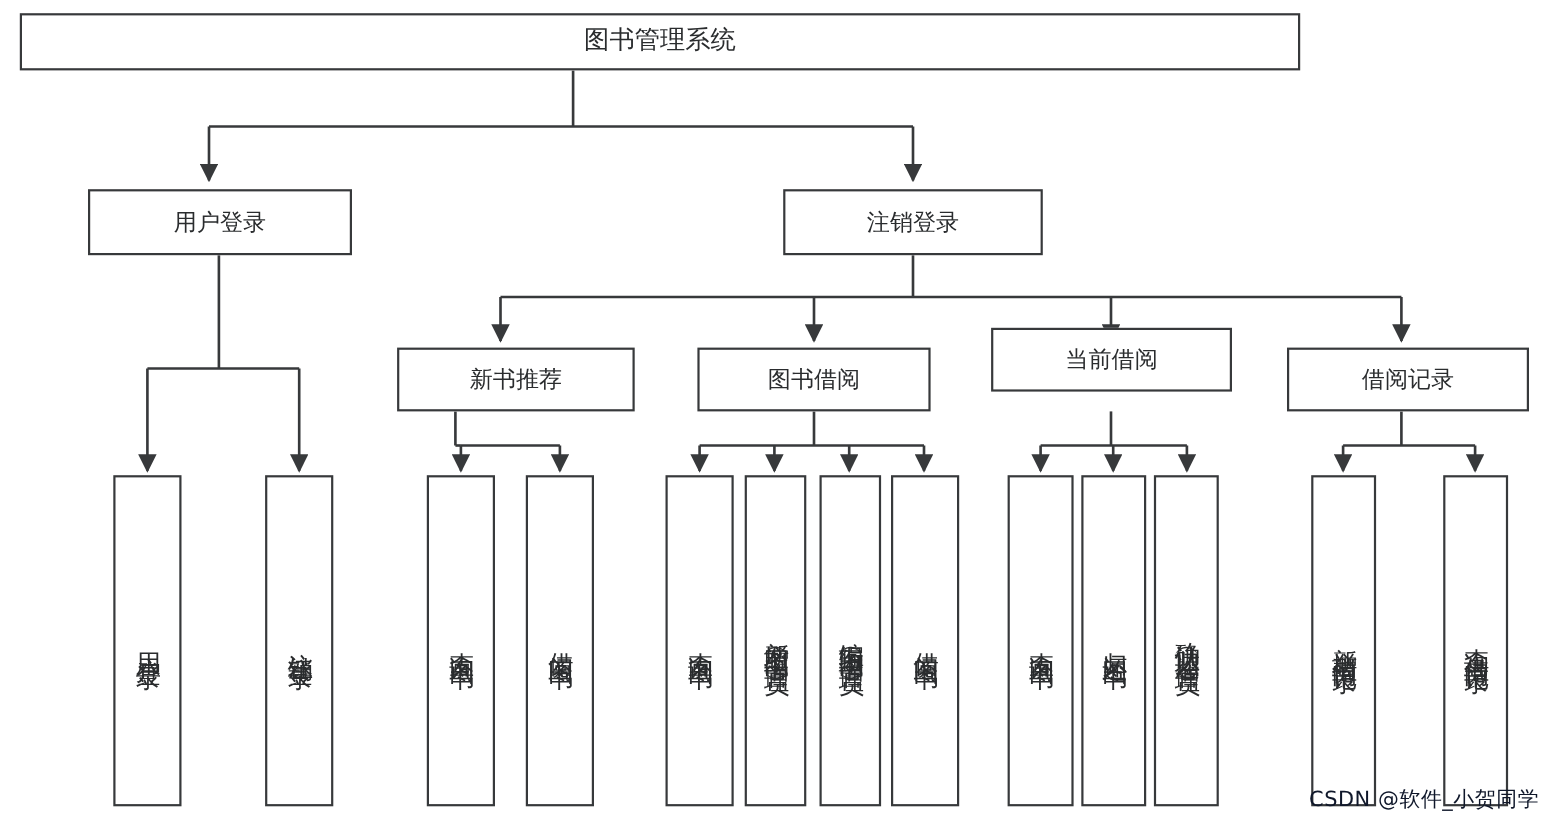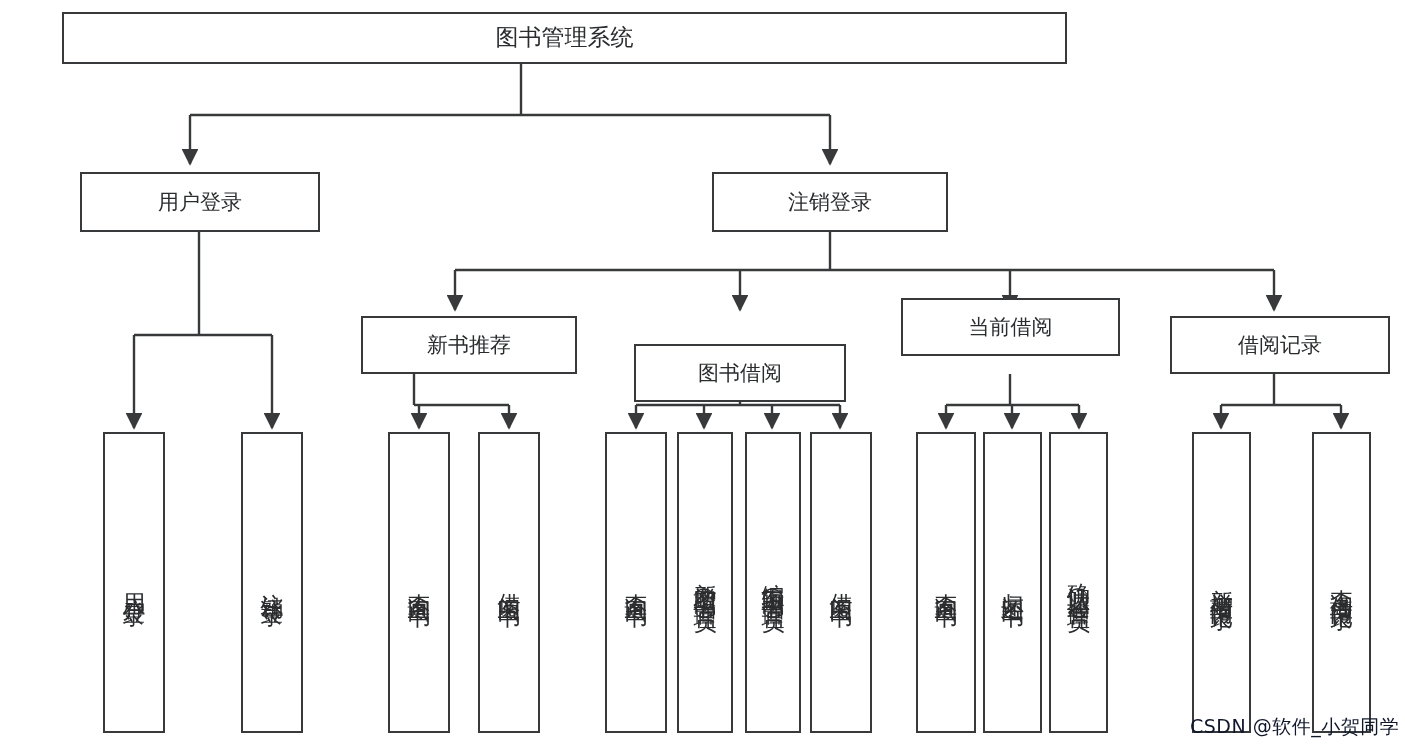--- a/index.html
+++ b/index.html
@@ -113,37 +113,37 @@
       <path d="M 1012 405 L 1012 428" marker-end="url(#arrow)"></path>
       <path d="M 1079 405 L 1079 428" marker-end="url(#arrow)"></path>
 
       <path d="M 1274 374 L 1274 405"></path>
       <path d="M 1221 405 L 1341 405"></path>
       <path d="M 1221 405 L 1221 428" marker-end="url(#arrow)"></path>
       <path d="M 1341 405 L 1341 428" marker-end="url(#arrow)"></path>
     </g>
   </svg>
 
-  <div class="node root" style="left:18px; top:12px; width:1005px; height:52px;margin-left:44px;">
+  <div class="node root" style="left:18px; top:12px; width:1164px; height:52px;">
     <span class="node-label">图书管理系统</span>
   </div>
 
   <div class="node branch" style="left:80px; top:172px; width:240px; height:60px;">
     <span class="node-label">用户登录</span>
   </div>
 
   <div class="node branch" style="left:712px; top:172px; width:236px; height:60px;">
     <span class="node-label">注销登录</span>
   </div>
 
   <div class="node branch" style="left:361px; top:316px; width:216px; height:58px;">
     <span class="node-label">新书推荐</span>
   </div>
 
-  <div class="node branch" style="left:634px; top:316px; width:212px; height:58px;margin-top:28px;">
+  <div class="node branch" style="left:634px; top:316px; width:212px; height:58px;">
     <span class="node-label">图书借阅</span>
   </div>
 
   <div class="node branch" style="left:901px; top:298px; width:219px; height:58px;">
     <span class="node-label">当前借阅</span>
   </div>
 
   <div class="node branch" style="left:1170px; top:316px; width:220px; height:58px;">
     <span class="node-label">借阅记录</span>
   </div>

